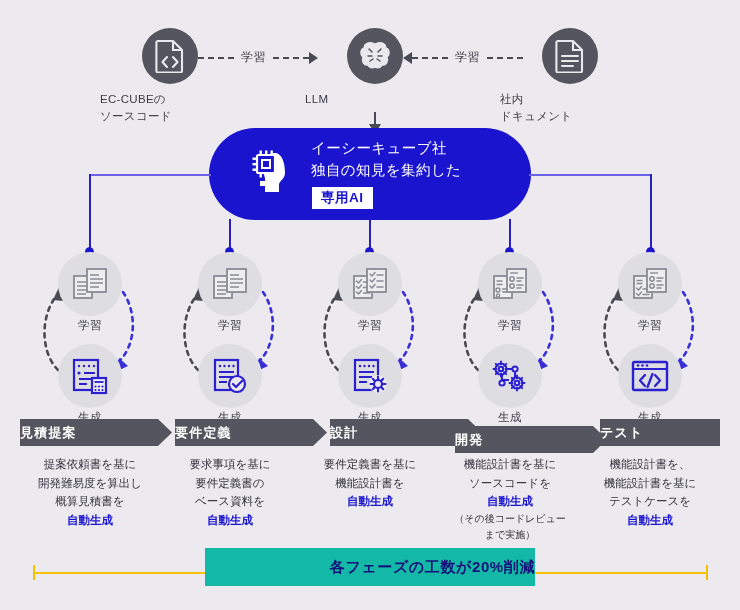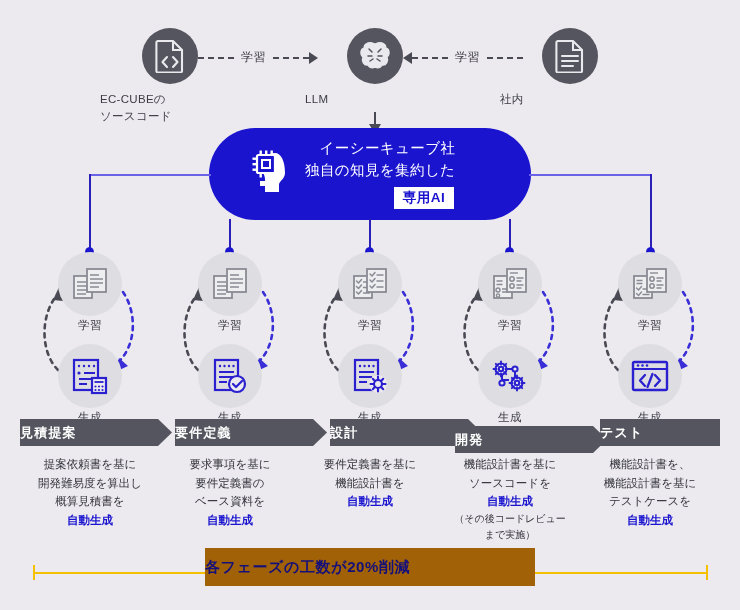--- a/index.html
+++ b/index.html
@@ -49,21 +49,21 @@
   }
 
   
   .banner {
     position: absolute; left: 209px; top: 128px;
     width: 322px; height: 92px;
     background: #1a14cf; border-radius: 46px;
     display: flex; align-items: center; padding-left: 36px;
   }
   .banner-icon { width: 58px; flex: 0 0 58px; }
-  .banner-txt { margin-left: 2px; color: #fff; text-align: right; }
+  .banner-txt { margin-left: 8px; color: #fff; }
   .banner-txt .l1, .banner-txt .l2 {
     font-size: 14.5px; line-height: 1.5; letter-spacing: .4px; font-weight: 500;
   }
   .chip-ai {
     display: inline-block; margin-top: 5px;
     background: #fff; color: #1a14cf;
     font-size: 13.5px; font-weight: bold;
     padding: 2px 9px; letter-spacing: .5px;
     border: 1px solid #1a14cf;
   }
@@ -113,22 +113,22 @@
     font-size: 11.5px; color: #33333c; line-height: 1.62;
   }
   .desc .hl { color: #1a14cf; font-weight: bold; }
   .desc .sm { font-size: 10px; color: #33333c; text-align: center; }
 
   
   .yline { position: absolute; height: 1.5px; background: #f5c000; top: 572px; }
   .ycap { position: absolute; width: 1.5px; height: 15px; background: #f5c000; top: 565px; }
   .ybox {
     position: absolute; left: 205px; top: 548px;
-    width: 330px; height: 38px; background: #a16207;
-    display: flex; align-items: center; justify-content: flex-start;
+    width: 330px; height: 38px; background: #14b8a6;
+    display: flex; align-items: center; justify-content: flex-end;
   }
   .ybox span {
     color: #15107a; font-size: 15px; font-weight: bold; letter-spacing: .6px;
   }
 </style>
 </head>
 <body>
 
 <div class="stage">
 
@@ -165,20 +165,21 @@
   <div class="top-node" style="left:500px; top:28px;">
     <div class="circ">
       <svg width="30" height="34" viewBox="0 0 30 34">
         <path d="M3 2 h15 l9 9 v21 a1.6 1.6 0 0 1 -1.6 1.6 H3 A1.6 1.6 0 0 1 1.4 32 V3.6 A1.6 1.6 0 0 1 3 2 Z" fill="none" stroke="#e9e9ee" stroke-width="2.1"></path>
         <path d="M18 2 v9 h9" fill="none" stroke="#e9e9ee" stroke-width="2.1"></path>
         <path d="M7 17 h16 M7 22 h16 M7 27 h11" stroke="#e9e9ee" stroke-width="2" stroke-linecap="round"></path>
       </svg>
     </div>
     <div class="top-label">
       <div>社内</div>
+      <div>ドキュメント</div>
     </div>
   </div>
 
   <div class="dash-row" style="left:198px; top:49px;">
     <div class="dashline" style="width:36px;"></div>
     <div class="dash-word">学習</div>
     <div class="dashline" style="width:36px;"></div>
     <div class="tri-r"></div>
   </div>
 

